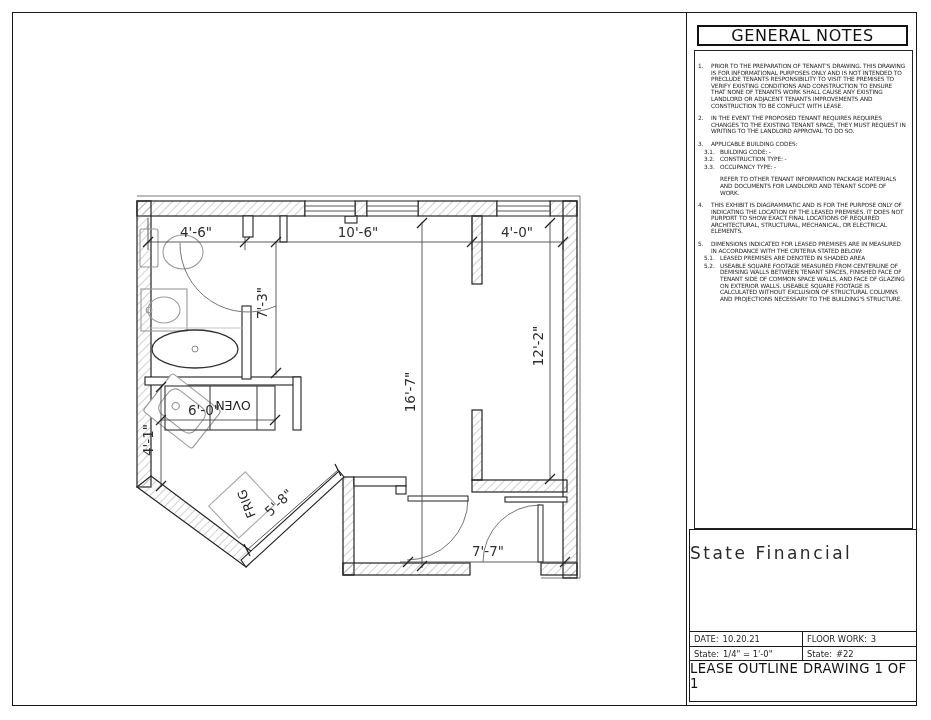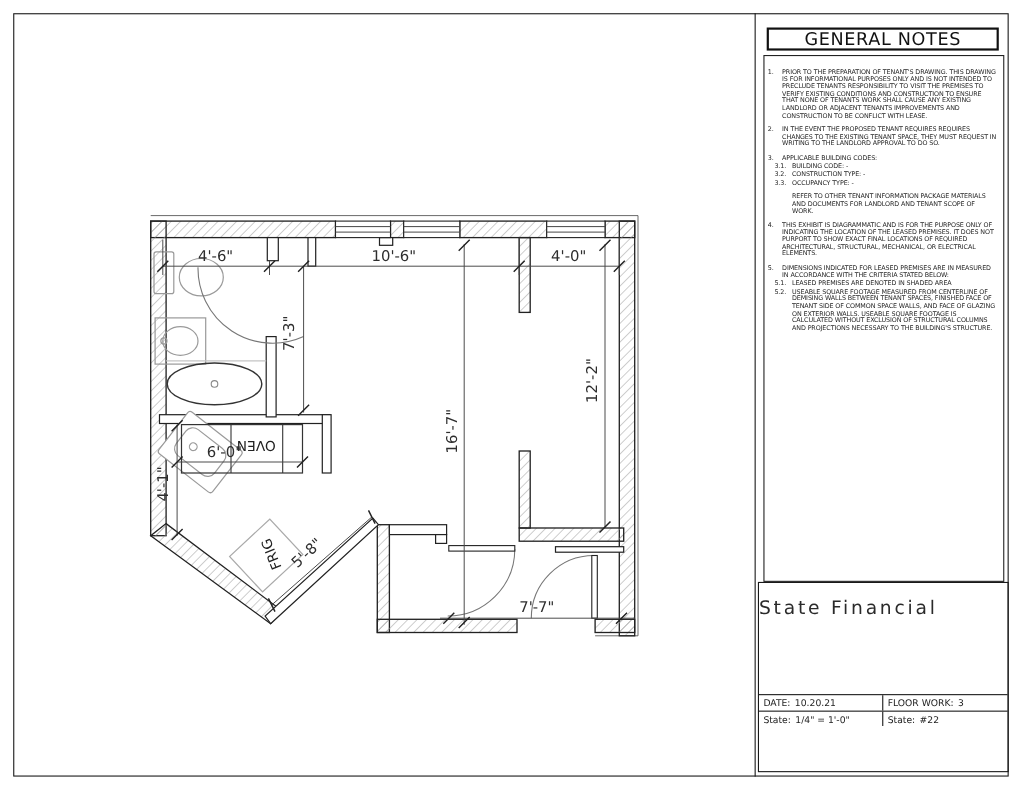--- a/index.html
+++ b/index.html
@@ -260,15 +260,16 @@
         <div class="tb-cell c1">
           <span class="lab">State:</span>
           <span>1/4" = 1'-0"</span>
         </div>
         <div class="tb-cell c2">
           <span class="lab">State:</span>
           <span>#22</span>
         </div>
       </div>
     </div>
+    <div id="tb-sheet-title">LEASE OUTLINE DRAWING 1 OF 1</div>
   </div>
 
 </div>
 
 </body></html>

